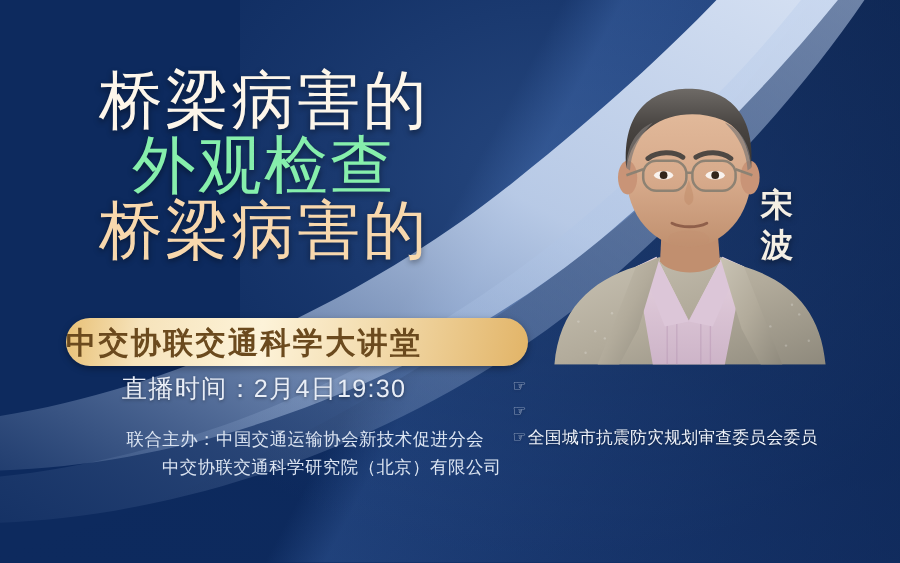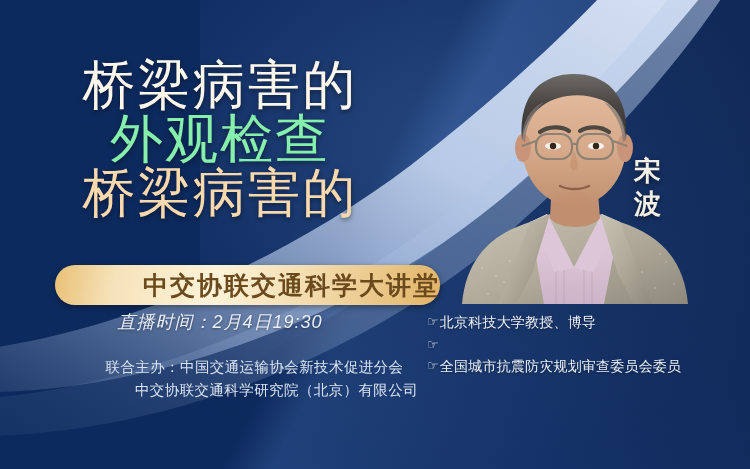--- a/index.html
+++ b/index.html
@@ -73,39 +73,38 @@
   .title .ln1{color:#fdf6ea;}
   .title .ln2{color:#86efac;}
   .title .ln3{color:#f8d8ad;}
 
   .pill{
     position:absolute;left:55px;top:265px;
     width:385px;height:40px;
     border-radius:22px;
     background:linear-gradient(100deg,#e8c075 0%,#f6e3bb 16%,#fdf3d9 42%,#f3dcae 66%,#e2b467 100%);
     box-shadow:0 2px 6px rgba(0,0,0,.35);
-    display:flex;align-items:center;justify-content:flex-end;
+    display:flex;align-items:center;justify-content:flex-start;
   }
   .pill-text{
     color:#6b4a1e;
     font-size:25px;
     font-weight:bold;
     letter-spacing:2px;
     white-space:nowrap;
   }
 
   .livetime{
     position:absolute;left:0;top:310px;width:440px;
     text-align:center;
     color:#e9eef7;
-    font-size:18px;
+    font-size:21px;
     letter-spacing:1px;
     white-space:nowrap;
     text-shadow:0 1px 3px rgba(0,0,0,.4);
-    font-style:italic;
   }
 
   .orgs{
     position:absolute;left:0;top:356px;width:455px;
     text-align:center;
     color:#dbe4f1;
     font-size:14.5px;
     line-height:1.62;
     letter-spacing:.4px;
     margin-left:27px;
@@ -330,21 +329,20 @@
   </div>
 
   <div class="speaker-name">
     <span>宋</span>
     <span>波</span>
   </div>
 
   <div class="creds">
     <div class="cred-row">
       <span class="cred-bullet">☞</span>
-      <span>北京科技大学教授、博导</span>
     </div>
     <div class="cred-row">
       <span class="cred-bullet">☞</span>
     </div>
     <div class="cred-row">
       <span class="cred-bullet">☞</span>
       <span>全国城市抗震防灾规划审查委员会委员</span>
     </div>
   </div>
 

